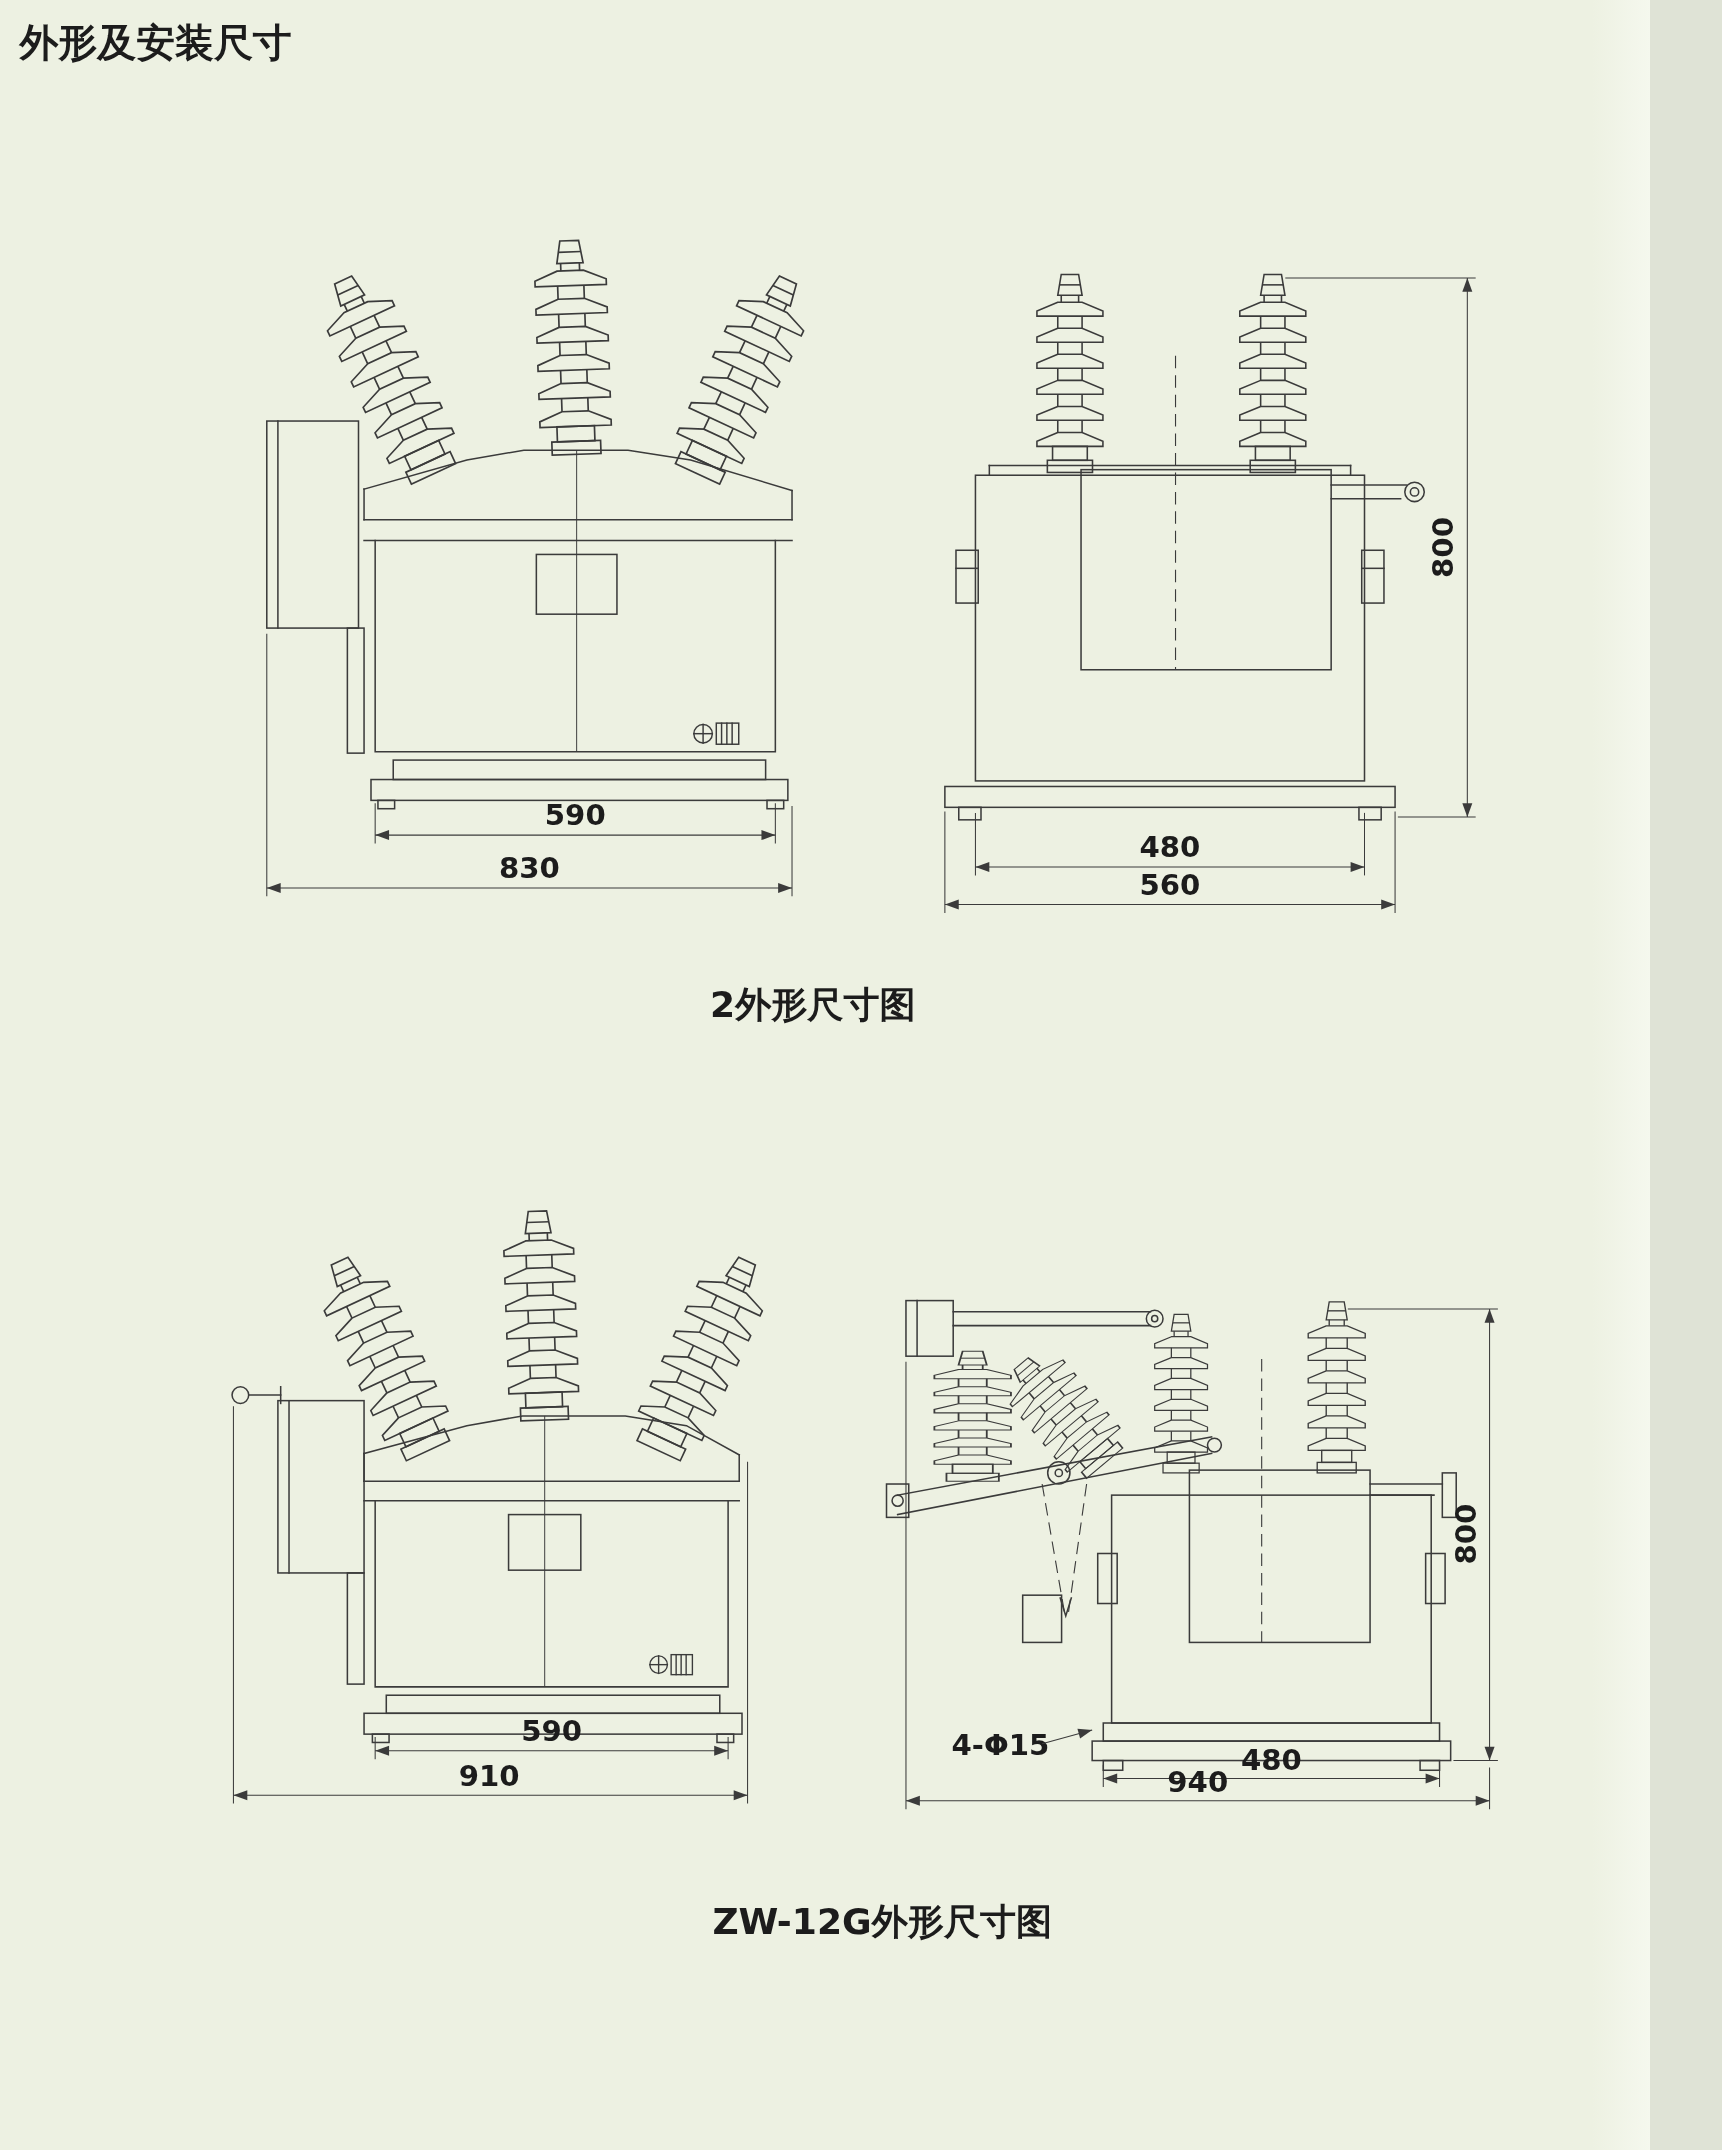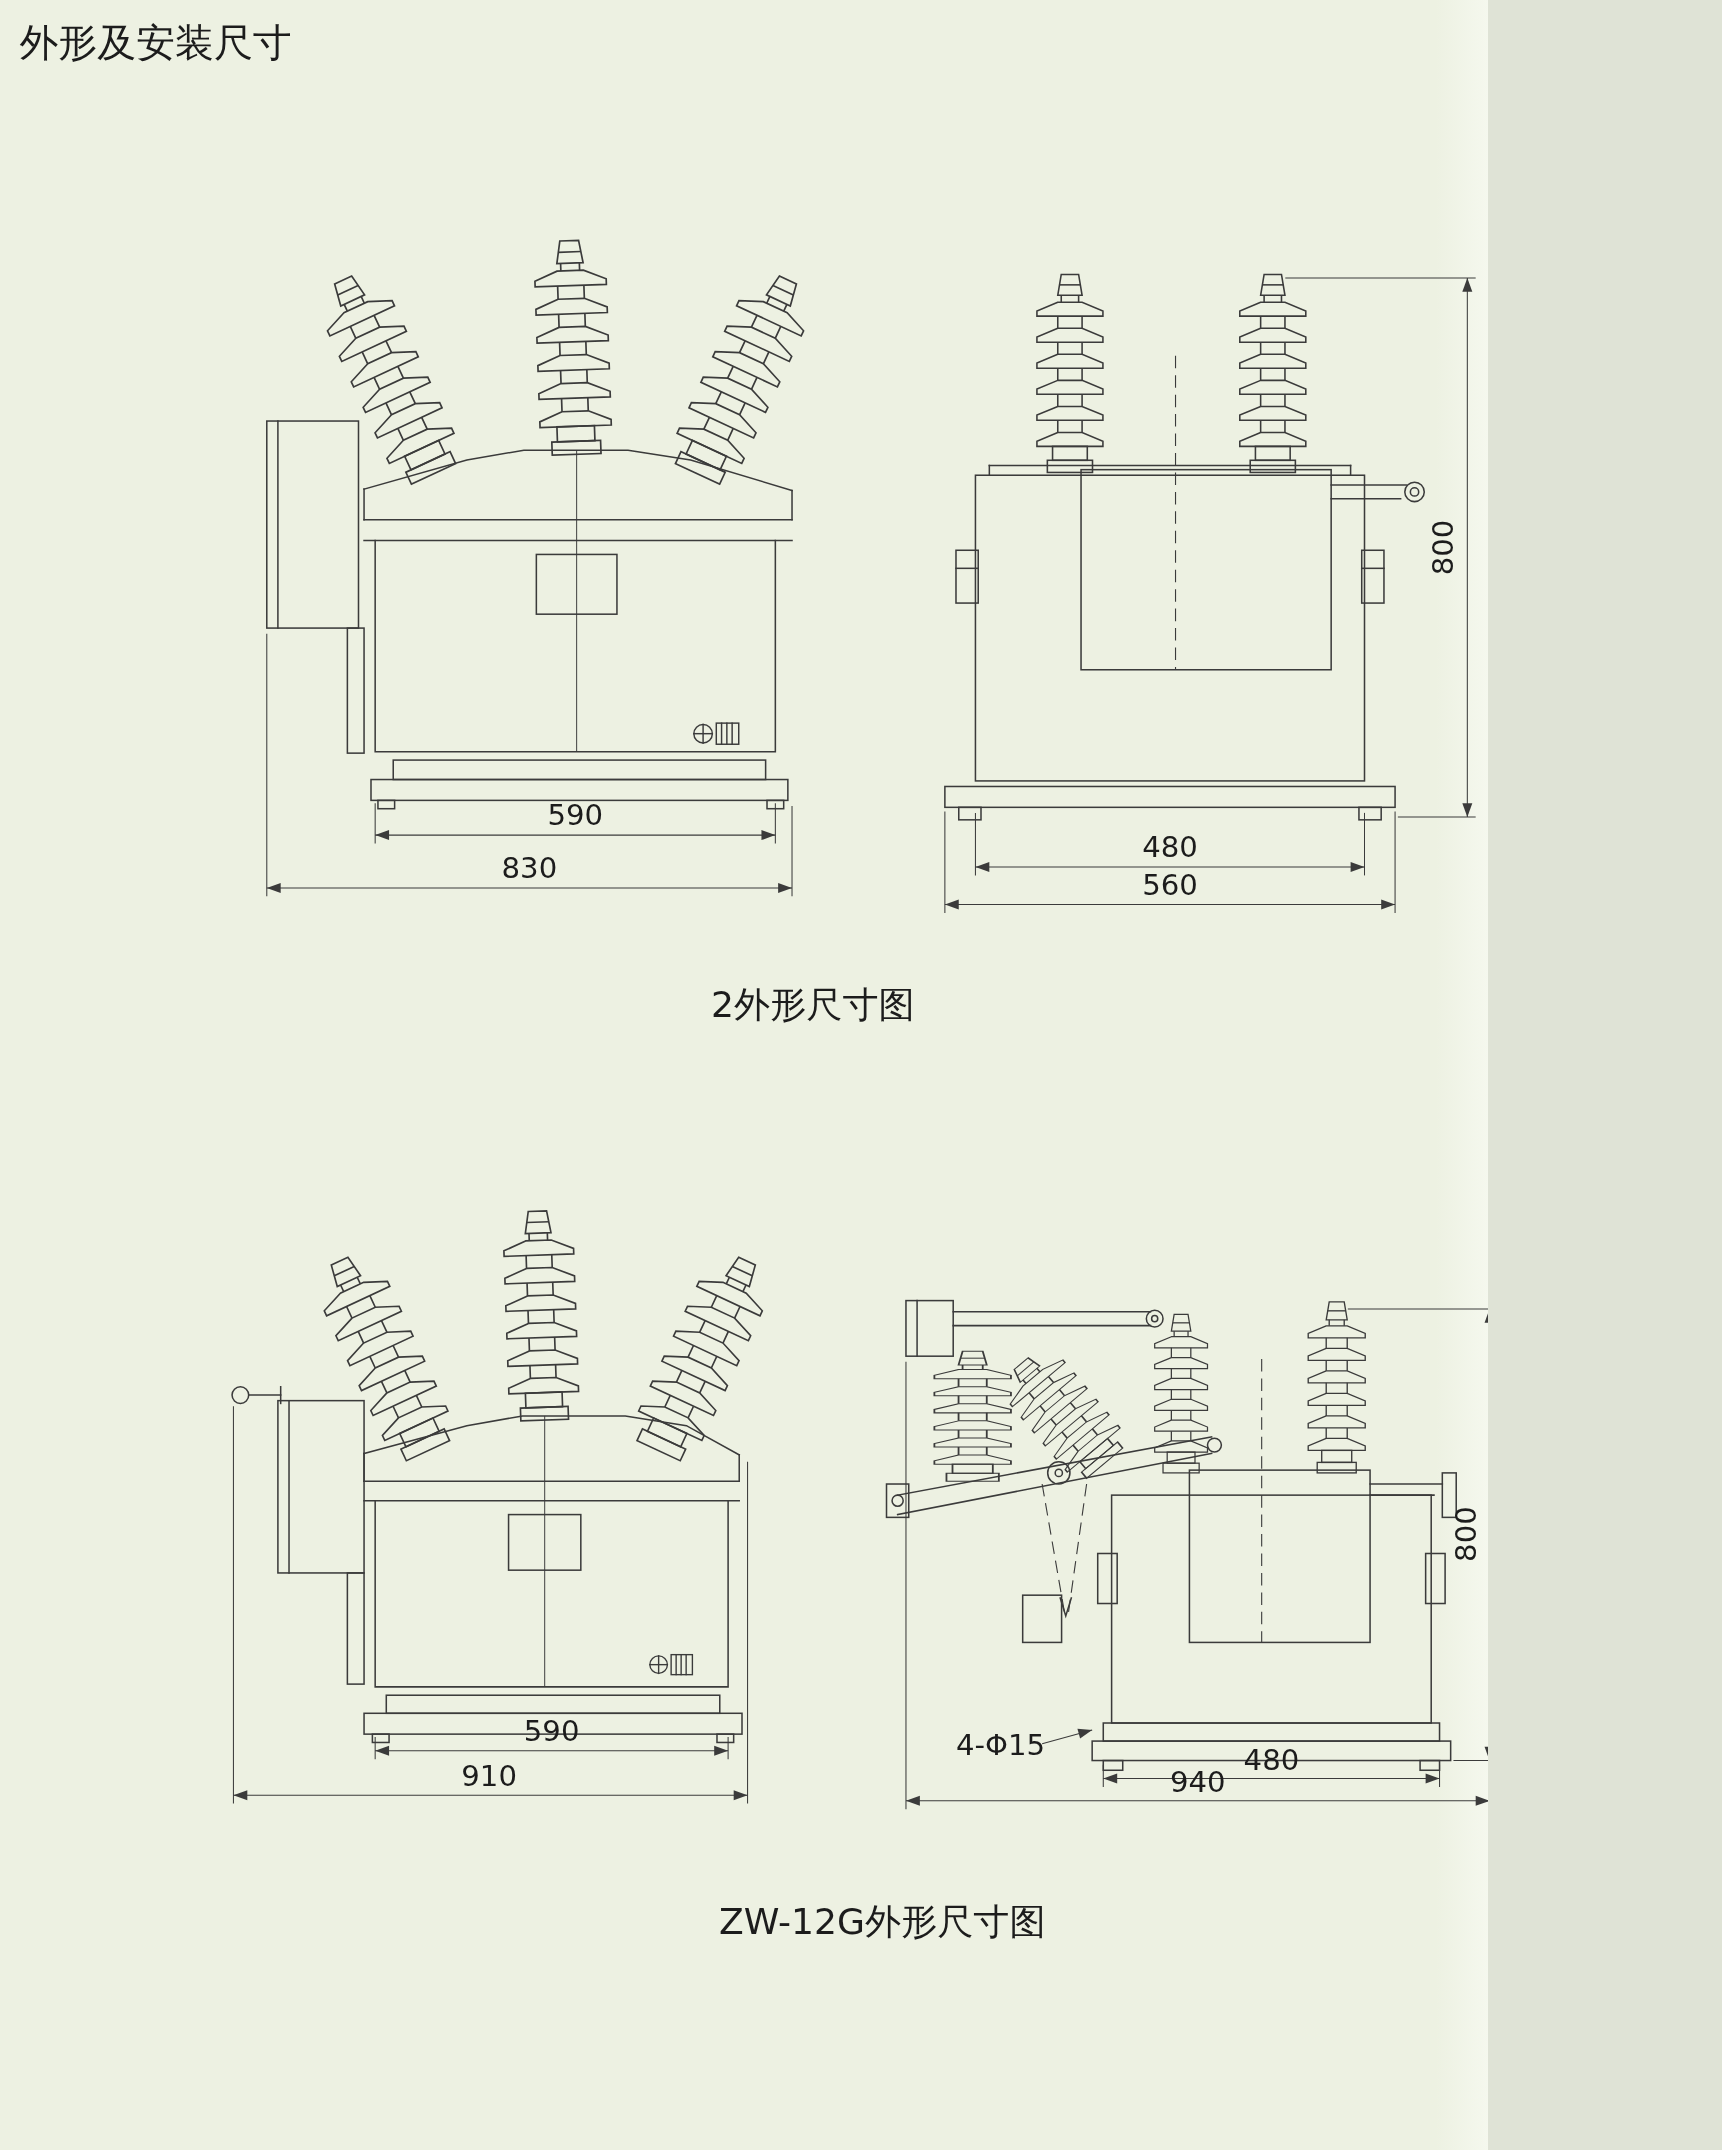--- a/index.html
+++ b/index.html
@@ -1,21 +1,22 @@
 <!DOCTYPE html>
 <html style="font-size:13px"><head>
 <meta charset="utf-8">
 <style>
   html,body{margin:0;padding:0;background:#dfe3d6;}
   .page{
     position:relative;
-    width:1488px;height:2151px;
+    width:1650px;height:2151px;
     background:linear-gradient(90deg,#edf1e2 0%,#edf1e2 96.5%,#f5f8ee 100%);
     overflow:hidden;
     font-family:"DejaVu Sans",sans-serif;
+    font-weight:bold;
   }
   svg{display:block;}
   .obj{stroke:#3b3b3b;stroke-width:1.1;fill:none;stroke-linecap:square;}
   .thin{stroke:#3b3b3b;stroke-width:0.7;fill:none;}
   .dim{stroke:#3b3b3b;stroke-width:0.75;fill:none;}
   .dash{stroke:#3b3b3b;stroke-width:0.8;fill:none;stroke-dasharray:9 5;}
   .bush{stroke:#3b3b3b;stroke-width:0.9;fill:none;}
   text{font-family:"DejaVu Sans",sans-serif;fill:#1c1c1c;}
   .dimtext{font-size:21px;}
   .captiontext{font-size:26px;}

